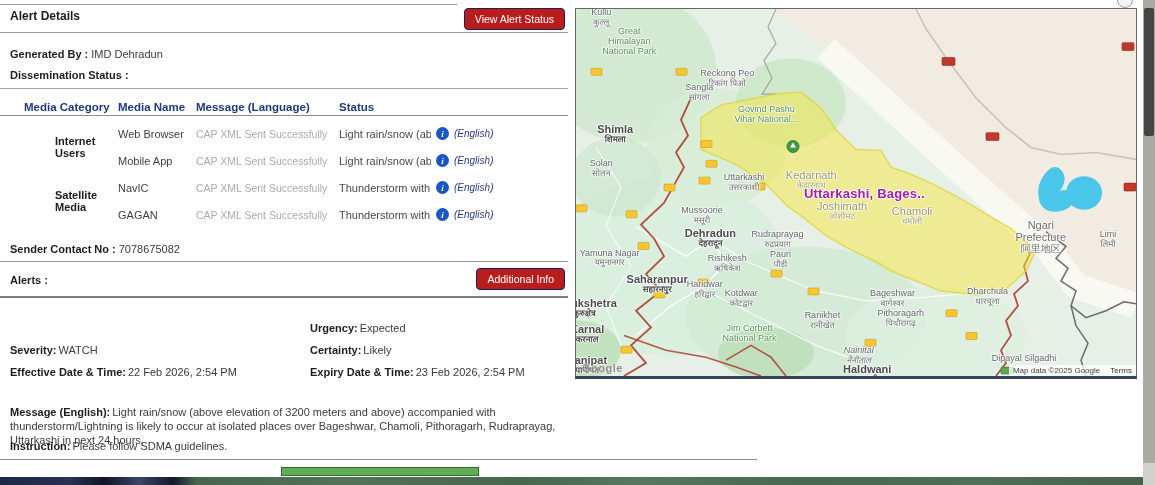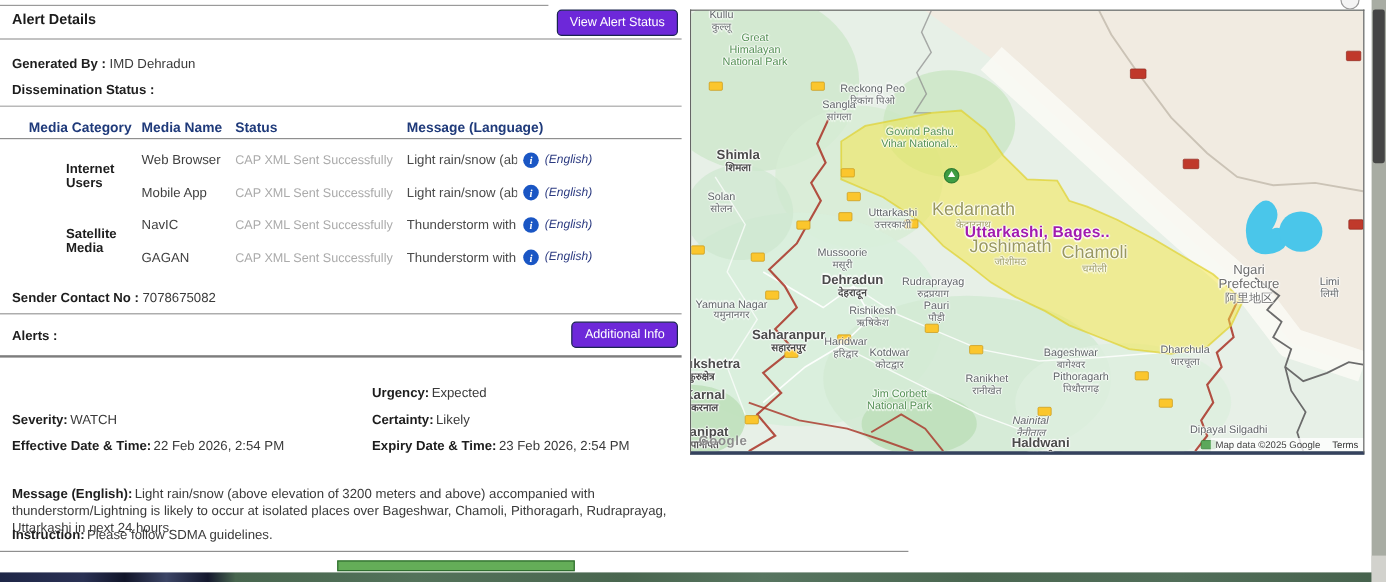--- a/index.html
+++ b/index.html
@@ -3,21 +3,21 @@
 <meta charset="utf-8">
 <style>
   * { margin:0; padding:0; box-sizing:border-box; }
   body { font-family:"Liberation Sans", sans-serif; background:#fff; }
   #app { position:relative; width:1155px; height:485px; background:#fff; overflow:hidden; }
 
   .hline { position:absolute; height:1px; background:#9a9a9a; }
 
   .title { position:absolute; left:10px; top:9px; font-size:12px; font-weight:700; color:#1c1c1c; }
 
-  .btn { position:absolute; background:#6d28d9; color:#fff; font-size:10.5px;
+  .btn { position:absolute; background:#b91c1c; color:#fff; font-size:10.5px;
          padding:4px 10px; border:1px solid #1a2450; border-radius:4px; cursor:pointer;
          font-family:"Liberation Sans", sans-serif; }
 
   .lblrow { position:absolute; font-size:11px; color:#3a3a3a; }
   .b { font-weight:700; color:#1d1d1d; margin-right:3px; }
 
   
   .tbl { position:absolute; left:0; top:93px; width:568px; display:grid;
          grid-template-columns:94px 78px 143px 1fr; padding-left:24px;
          grid-auto-rows:27px; align-items:center; }
@@ -43,21 +43,21 @@
   .map svg { position:absolute; left:0; top:0; width:100%; height:100%; }
   .map-label { position:absolute; transform:translate(-50%,-50%); text-align:center; pointer-events:none;
                text-shadow:-1px 0 1px #fff,1px 0 1px #fff,0 -1px 1px #fff,0 1px 1px #fff; line-height:1.1; }
   .map-label .lt { display:block; white-space:pre-line; }
   .map-label .ls { display:block; font-size:8.5px; }
   .city .lt { font-size:11px; font-weight:700; color:#4b4b4b; }
   .city .ls { font-weight:700; color:#4b4b4b; }
   .town-sm .lt { font-size:9px; color:#62666a; }
   .town-sm .ls { color:#6b6f72; }
   .park .lt { font-size:9px; color:#569156; }
-  .faint .lt { font-size:15px; color:#99985f; }
+  .faint .lt { font-size:11px; color:#99985f; }
   .faint .ls { color:#a3a26b; }
   .region .lt { font-size:11px; color:#6e6e6e; }
   .region .ls { font-size:10px; color:#6e6e6e; }
   .area-big .lt { font-size:13px; font-weight:700; color:#a21caf; letter-spacing:.2px; }
 
   .map-attr { position:absolute; right:0; bottom:0; background:rgba(255,255,255,.78);
               font-size:8px; color:#444; padding:1px 4px; display:flex; gap:10px; align-items:center; }
   .map-attr .terms { color:#333; }
   .gwm { position:absolute; left:6px; bottom:2px; font-size:11px; color:#8c8c8c; font-weight:700;
          letter-spacing:.5px; text-shadow:0 0 2px #fff; }
@@ -92,22 +92,22 @@
     <span class="b">Generated By :</span><span>IMD Dehradun</span>
   </div>
   <div class="lblrow" style="left:10px;top:69px;">
     <span class="b">Dissemination Status :</span>
   </div>
   <div class="hline" style="left:0;top:88px;width:568px;background:#a8a8a8;"></div>
 
   <div class="tbl">
     <div class="th">Media Category</div>
     <div class="th">Media Name</div>
+    <div class="th">Message (Language)</div>
     <div class="th">Status</div>
-    <div class="th">Message (Language)</div>
 
     <div class="cat" style="grid-row:2 / span 2;">Internet Users</div>
     <div class="nm">Web Browser</div>
     <div class="st">CAP XML Sent Successfully</div>
     <div class="msgcell">
       <span class="msgtxt">Light rain/snow (abo...</span>
       <span class="info-dot">i</span>
       <span class="lang">(English)</span>
     </div>
 

